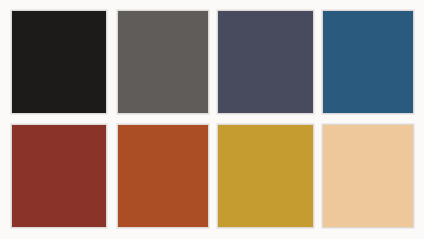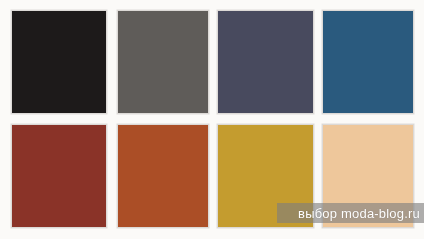--- a/index.html
+++ b/index.html
@@ -83,17 +83,14 @@
     <div class="swatch col-1 row-2" style="background-color: rgb(138, 51, 40); border-color: rgb(220, 217, 214);"></div>
 
     <div class="swatch col-2 row-2" style="background-color: rgb(171, 78, 38); border-color: rgb(220, 217, 214);"></div>
 
     <div class="swatch col-3 row-2" style="background-color: rgb(196, 156, 47); border-color: rgb(220, 217, 214);"></div>
 
     <div class="swatch col-4 row-2" style="background-color: rgb(238, 199, 155); border-color: rgb(220, 217, 214);"></div>
 
   </div>
 
-  <div class="watermark" style="background-color: rgba(126, 126, 126, 0.62);">
-    <span class="watermark-text" style="color: rgb(255, 255, 255);">выбор moda-blog.ru</span>
-  </div>
 
 </div>
 
 </body></html>

